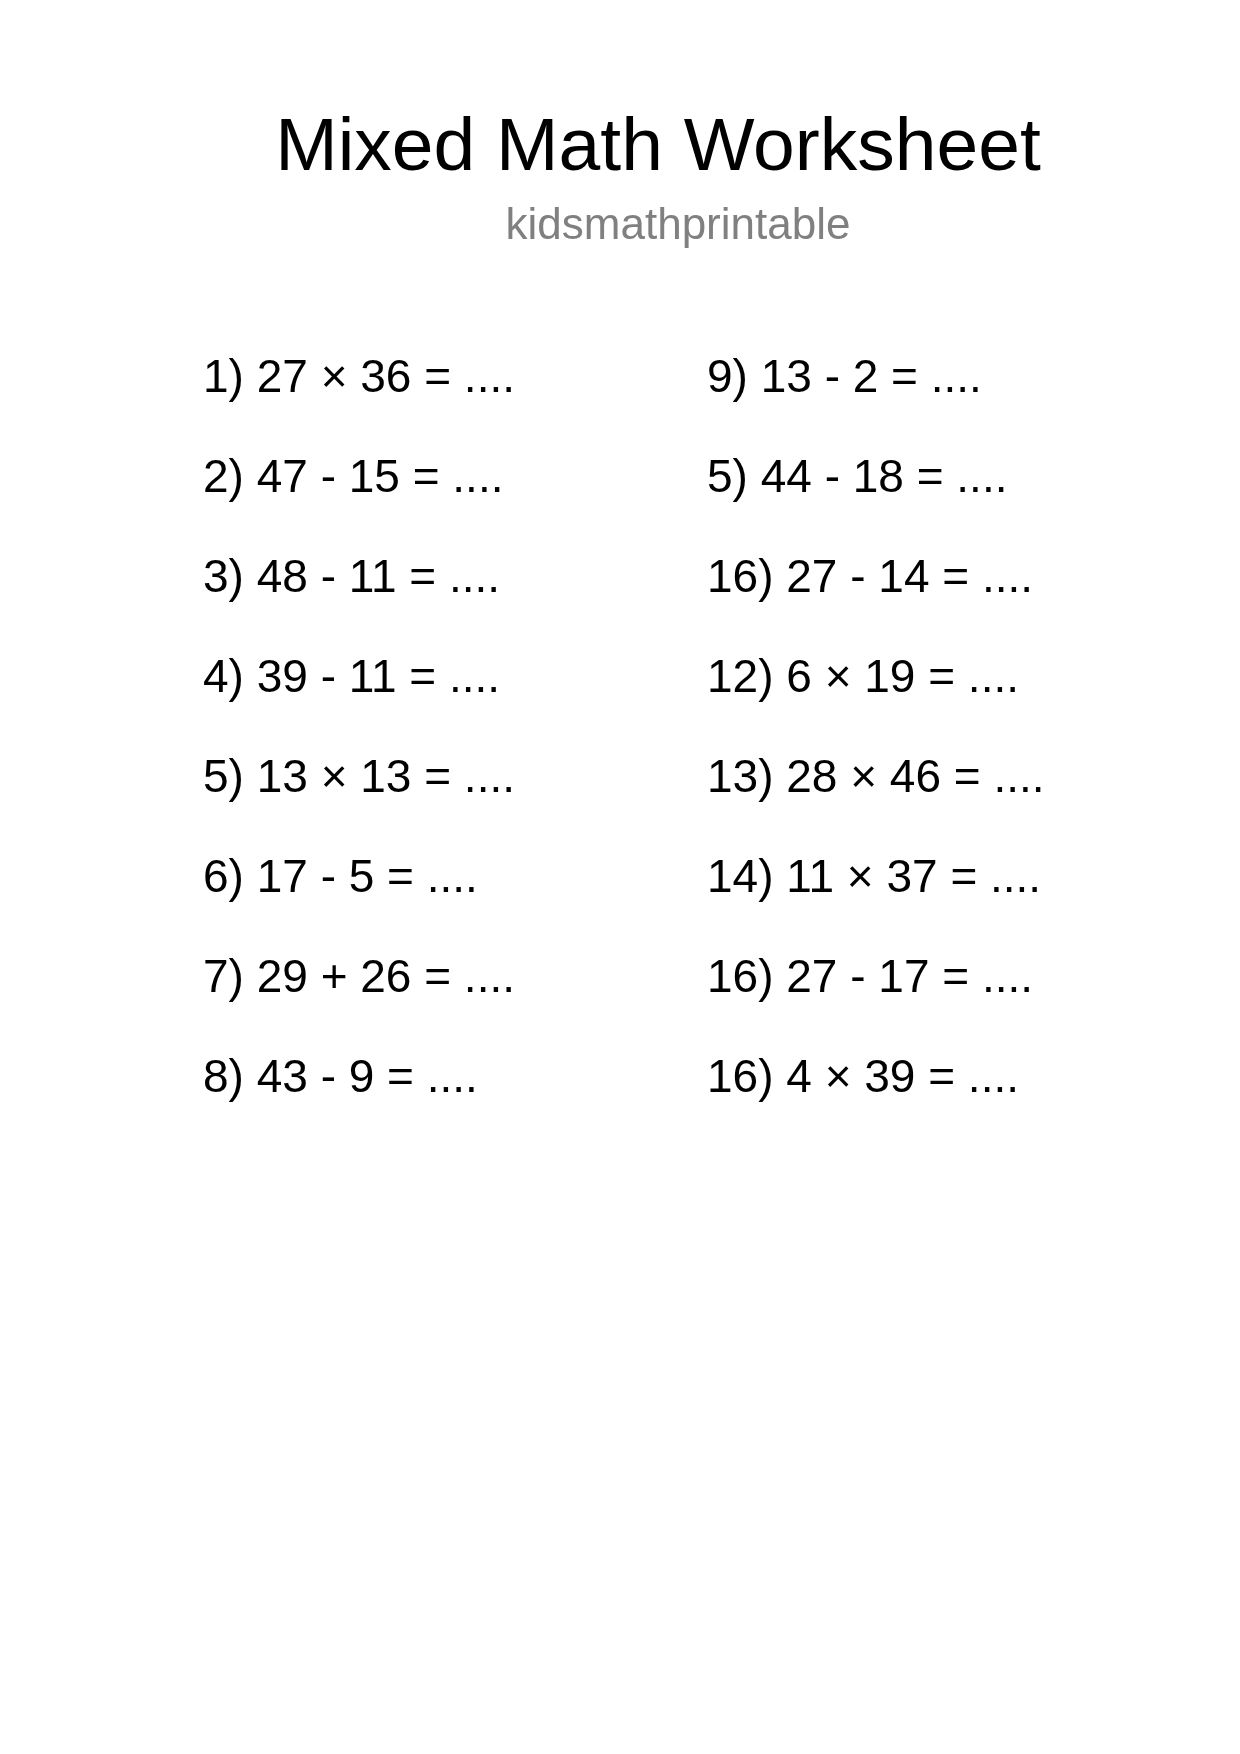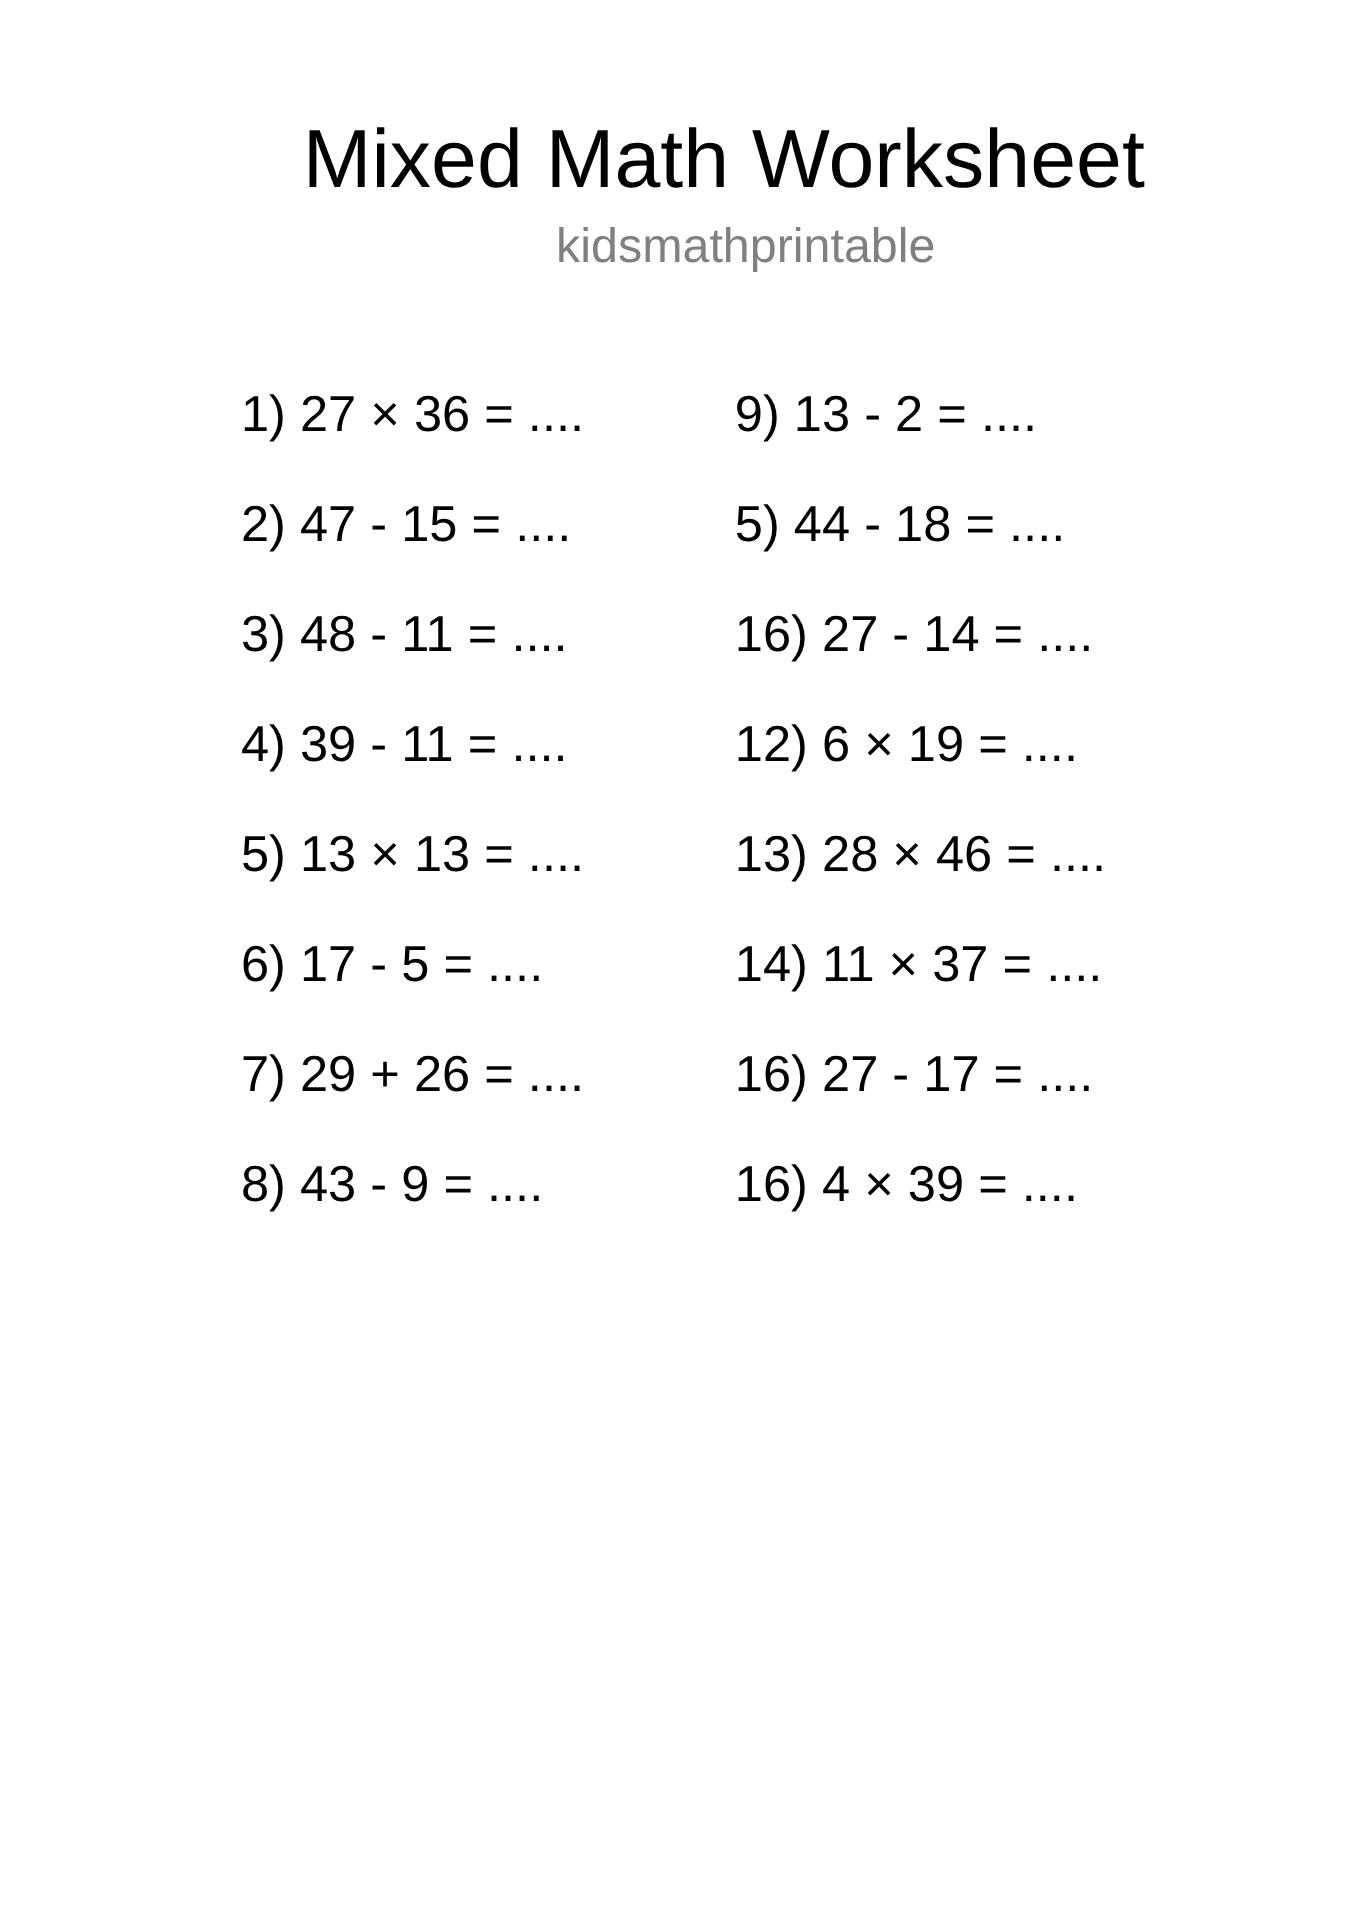--- a/index.html
+++ b/index.html
@@ -33,22 +33,22 @@
       text-align: center;
       font-size: 44px;
       line-height: 50px;
       color: #808080;
       white-space: nowrap;
     }
     .column {
       position: absolute;
       top: 349px;
     }
-    .col-left { left: 219px; }
-    .col-right { left: 668px; }
+    .col-left { left: 203px; }
+    .col-right { left: 707px; }
     .problem {
       height: 100px;
       font-size: 46px;
       line-height: 54px;
       white-space: nowrap;
     }
   </style>
 </head>
 <body>
 

